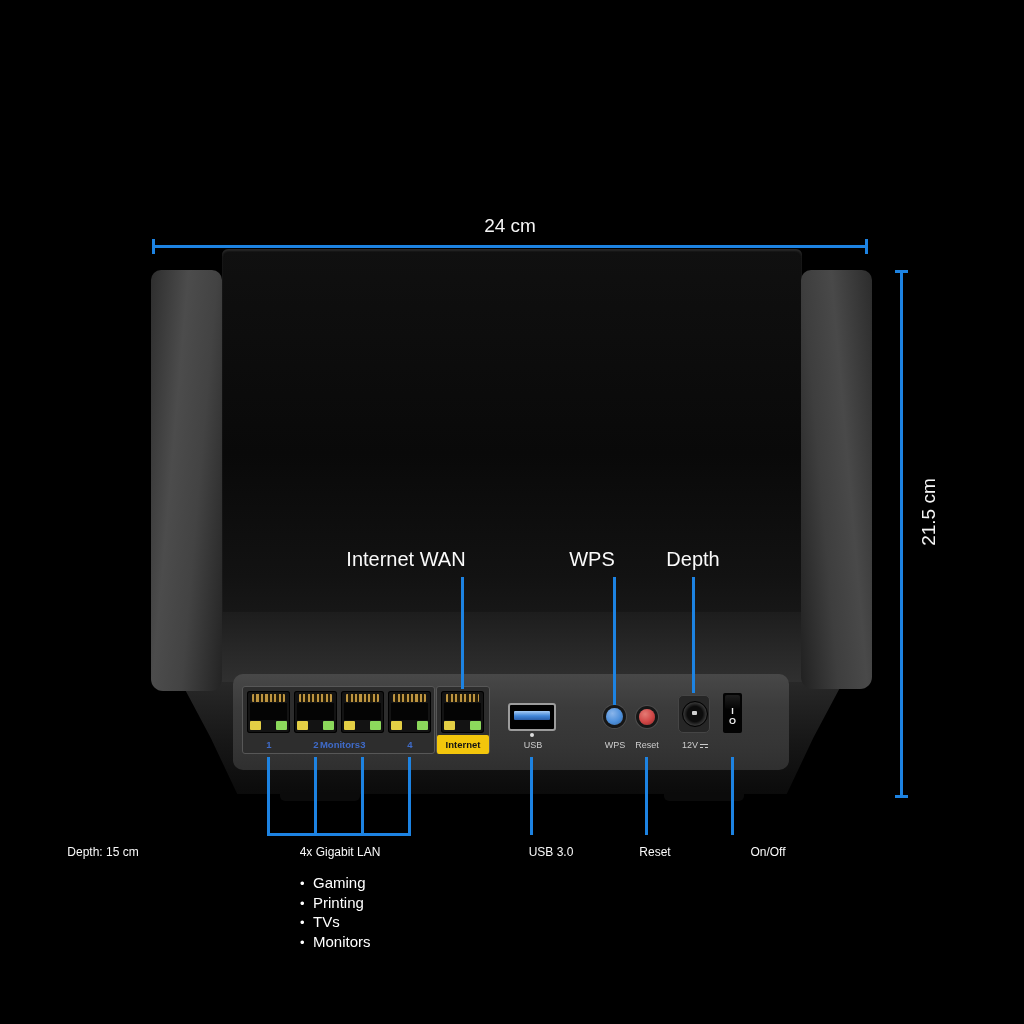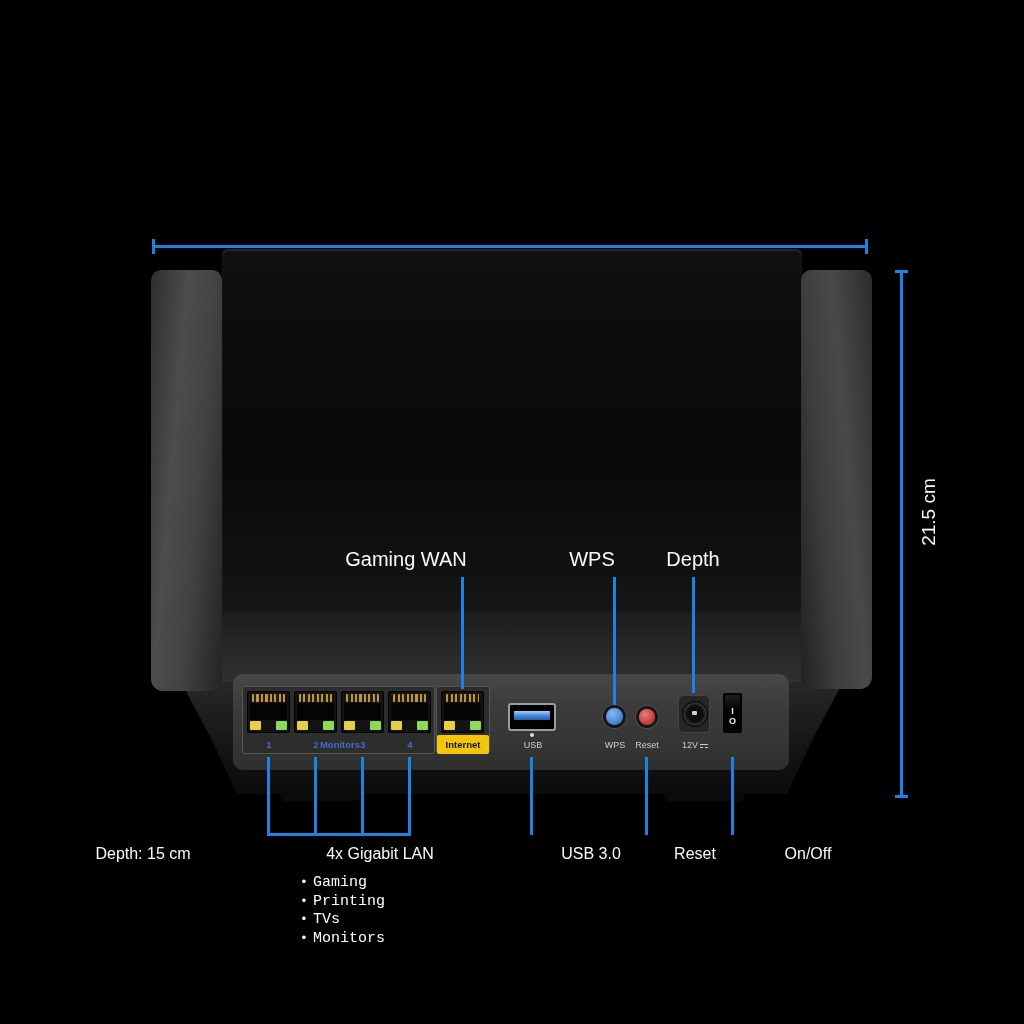--- a/index.html
+++ b/index.html
@@ -88,31 +88,32 @@
   .cline{width:3px;background:#1d83e2;}
   .cl-wan{left:461px;top:577px;height:112px;}
   .cl-wps{left:613px;top:577px;height:128px;}
   .cl-pwr{left:692px;top:577px;height:116px;}
   .cl-b{top:757px;height:78px;}
   .cl-b1{left:267px;} .cl-b2{left:314px;} .cl-b3{left:361px;} .cl-b4{left:408px;}
   .cl-usb{left:530px;} .cl-rst{left:645px;} .cl-sw{left:731px;}
   .cl-bracket{left:267px;top:833px;width:144px;height:3px;background:#1d83e2;}
   .lbl-top{top:548px;transform:translateX(-50%);font-size:20px;color:#fafafa;white-space:nowrap;}
   .lt-wan{left:406px;} .lt-wps{left:592px;} .lt-pwr{left:693px;}
-  .lbl-bot{top:845px;transform:translateX(-50%);font-size:16px;color:#fafafa;white-space:nowrap;margin-left:40px;}
+  .lbl-bot{top:845px;transform:translateX(-50%);font-size:12px;color:#fafafa;white-space:nowrap;}
   .lb-depth{left:103px;} .lb-lan{left:340px;} .lb-usb{left:551px;} .lb-rst{left:655px;} .lb-sw{left:768px;}
-  .uses{left:300px;top:874px;margin:0;padding:0;list-style:none;color:#fff;font-size:15px;line-height:18.5px;font-family:Liberation Mono, monospace;}
+  .uses{left:300px;top:874px;margin:0;padding:0;list-style:none;color:#fff;font-size:15px;line-height:18.5px;}
   .uses li::before{content:"•";display:inline-block;width:13px;font-size:13px;}
 </style>
 </head>
 <body>
 
 <div class="stage">
 
 
+  <div class="abs dimw-label">24 cm</div>
   <div class="abs dimline dimw-line"></div>
   <div class="abs dimline dimw-capl"></div>
   <div class="abs dimline dimw-capr"></div>
 
   <div class="abs dimline dimh-line"></div>
   <div class="abs dimline dimh-capt"></div>
   <div class="abs dimline dimh-capb"></div>
   <div class="abs dimh-label">21.5 cm</div>
 
   <div class="abs slab"></div>
@@ -185,21 +186,21 @@
     <span>12V</span>
     <span class="dc-sym"></span>
   </div>
 
   <div class="abs switch">
     <div class="rocker"></div>
     <div class="mark on">I</div>
     <div class="mark off">O</div>
   </div>
 
-  <div class="abs lbl-top lt-wan">Gaming WAN</div>
+  <div class="abs lbl-top lt-wan">Internet WAN</div>
   <div class="abs lbl-top lt-wps">WPS</div>
   <div class="abs lbl-top lt-pwr">Depth</div>
   <div class="abs cline cl-wan"></div>
   <div class="abs cline cl-wps"></div>
   <div class="abs cline cl-pwr"></div>
 
   <div class="abs cline cl-b cl-b1"></div>
   <div class="abs cline cl-b cl-b2"></div>
   <div class="abs cline cl-b cl-b3"></div>
   <div class="abs cline cl-b cl-b4"></div>

